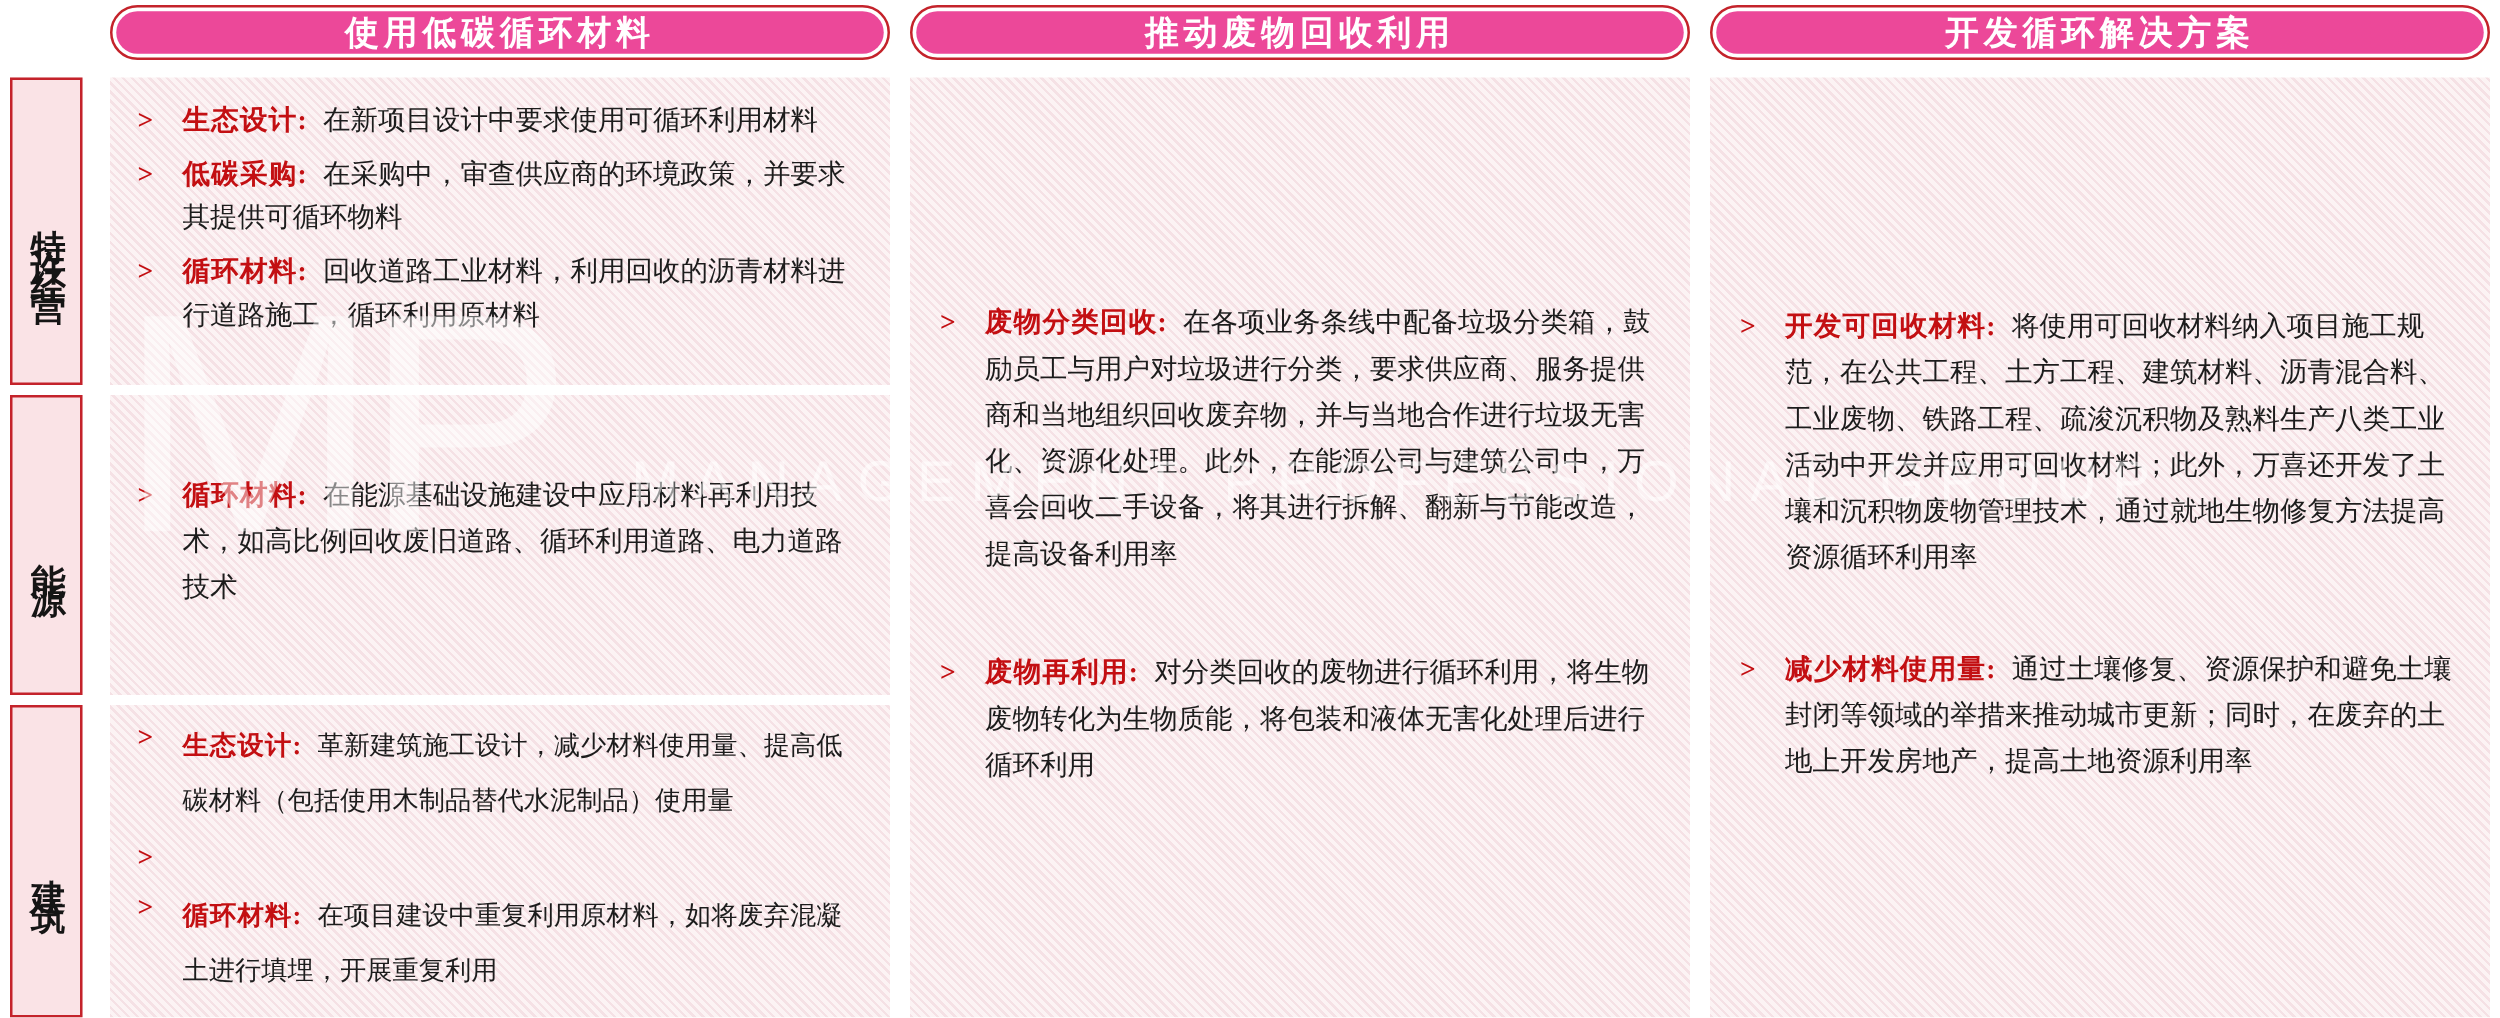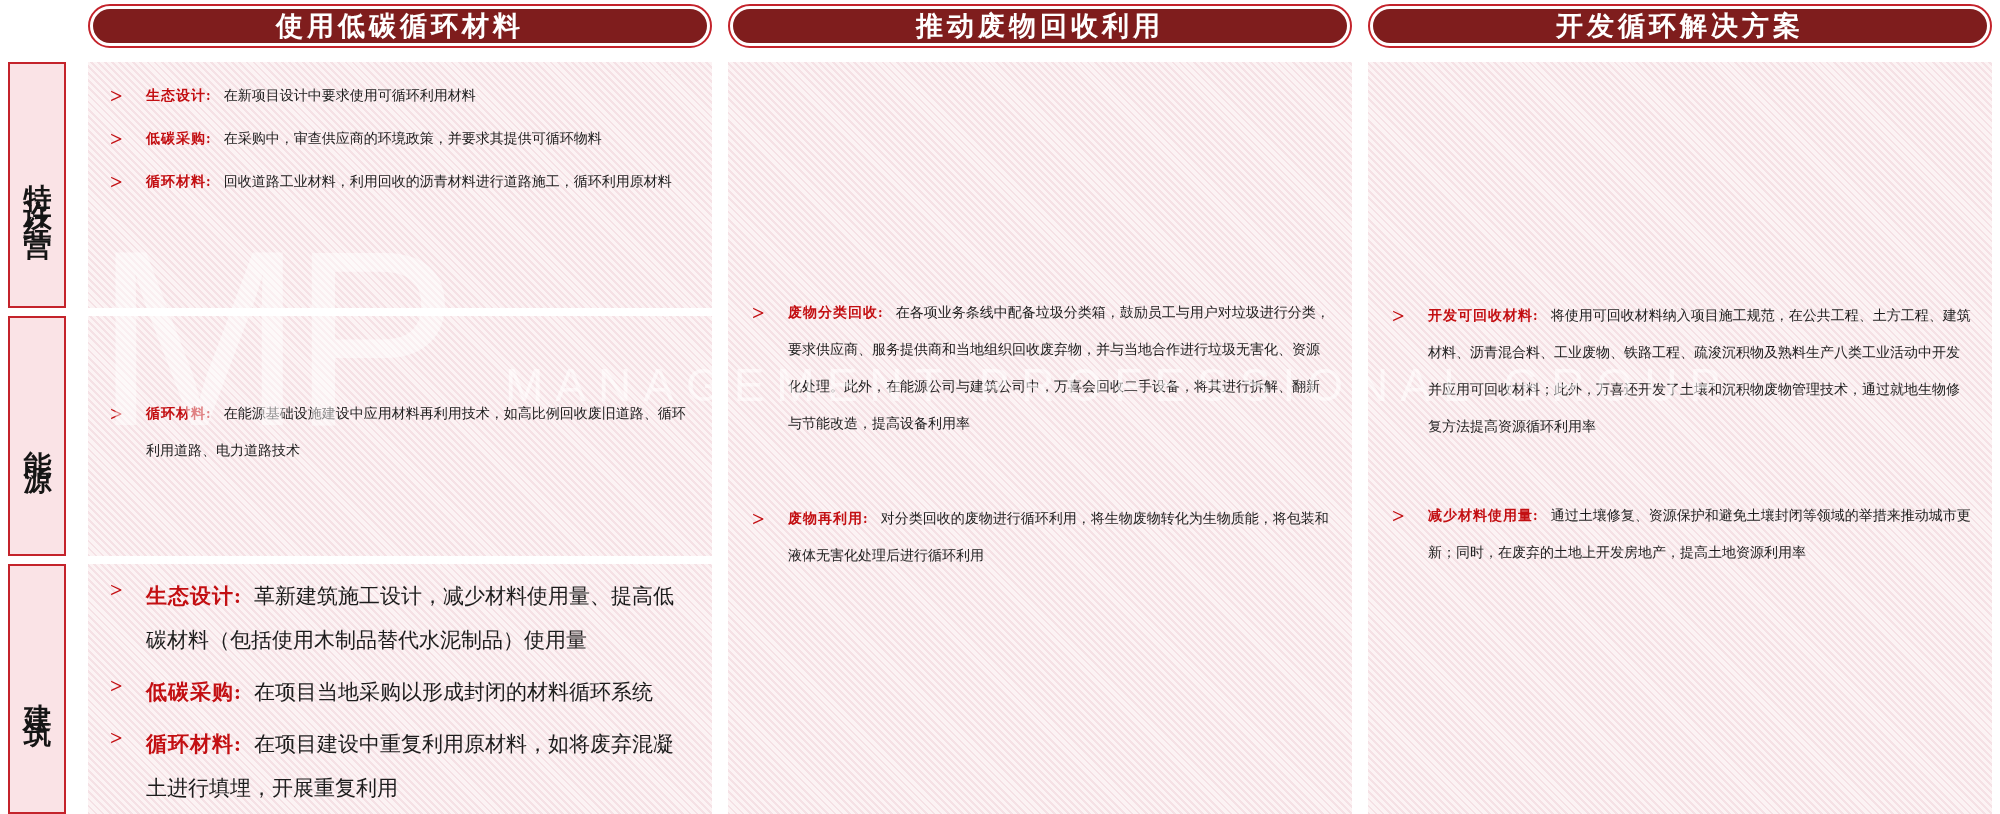--- a/index.html
+++ b/index.html
@@ -7,21 +7,21 @@
   body {
     position:relative; background:#ffffff; overflow:hidden;
     font-family:"Liberation Serif","DejaVu Serif",serif;
   }
   
   .hdr { position:absolute; top:4px; height:44px; width:624px; }
   .hdr-outer {
     height:100%; border:2px solid #c4232b; border-radius:24px; padding:3px; background:#fff;
   }
   .hdr-inner {
-    height:100%; background:#7f1d1d; border-radius:19px;
+    height:100%; background:#ec4899; border-radius:19px;
     display:flex; align-items:center; justify-content:center;
     color:#ffffff; font-weight:bold; font-size:27px; letter-spacing:4px;
   }
   
   .rowlab {
     position:absolute; left:8px; width:58px;
     border:2px solid #c4232b; background:#fae3e6;
     display:flex; align-items:center; justify-content:center;
   }
   .rowlab span {
@@ -33,21 +33,21 @@
   .cell {
     position:absolute; width:624px; overflow:hidden;
     background:repeating-linear-gradient(45deg,#f5e1e5 0px,#f5e1e5 2px,#fcf3f4 2px,#fcf3f4 5px);
   }
   .vcenter { display:flex; flex-direction:column; justify-content:center; }
   .item { display:flex; gap:10px; margin-bottom:8px; }
   .marker {
     flex:none; width:26px; color:#c30f12; font-weight:bold;
     font-size:22px; line-height:37px; text-align:left;
   }
-  .itext { font-size:14px; line-height:37px; color:#1c1c1c; }
+  .itext { font-size:22px; line-height:37px; color:#1c1c1c; }
   .itext b { color:#c30f12; margin-right:12px; letter-spacing:1px; }
   .tight .itext { font-size:21px; line-height:44px; }
   .tight .marker { line-height:32px; }
   .semitight .itext { line-height:35px; }
   .semitight .marker { line-height:35px; }
   
   .wm { position:absolute; pointer-events:none; z-index:5;
         font-family:"Liberation Sans","DejaVu Sans",sans-serif; font-weight:normal;
         white-space:nowrap; }
   #wm-logo { left:95px; top:195px; font-size:250px; letter-spacing:-12px;
@@ -106,21 +106,20 @@
   </div>
 </div>
 
 <div class="cell tight" style="left:88px;top:564px;height:250px;padding:10px 18px 0 22px">
   <div class="item">
     <span class="marker">&gt;</span>
     <p class="itext"><b>生态设计:</b><span>革新建筑施工设计，减少材料使用量、提高低碳材料（包括使用木制品替代水泥制品）使用量</span></p>
   </div>
   <div class="item">
     <span class="marker">&gt;</span>
-    <p class="itext"><b>低碳采购:</b><span>在项目当地采购以形成封闭的材料循环系统</span></p>
   </div>
   <div class="item">
     <span class="marker">&gt;</span>
     <p class="itext"><b>循环材料:</b><span>在项目建设中重复利用原材料，如将废弃混凝土进行填埋，开展重复利用</span></p>
   </div>
 </div>
 
 <div class="cell vcenter" style="left:728px;top:62px;height:752px;padding:0 20px 0 24px;gap:50px">
   <div class="item">
     <span class="marker">&gt;</span>

